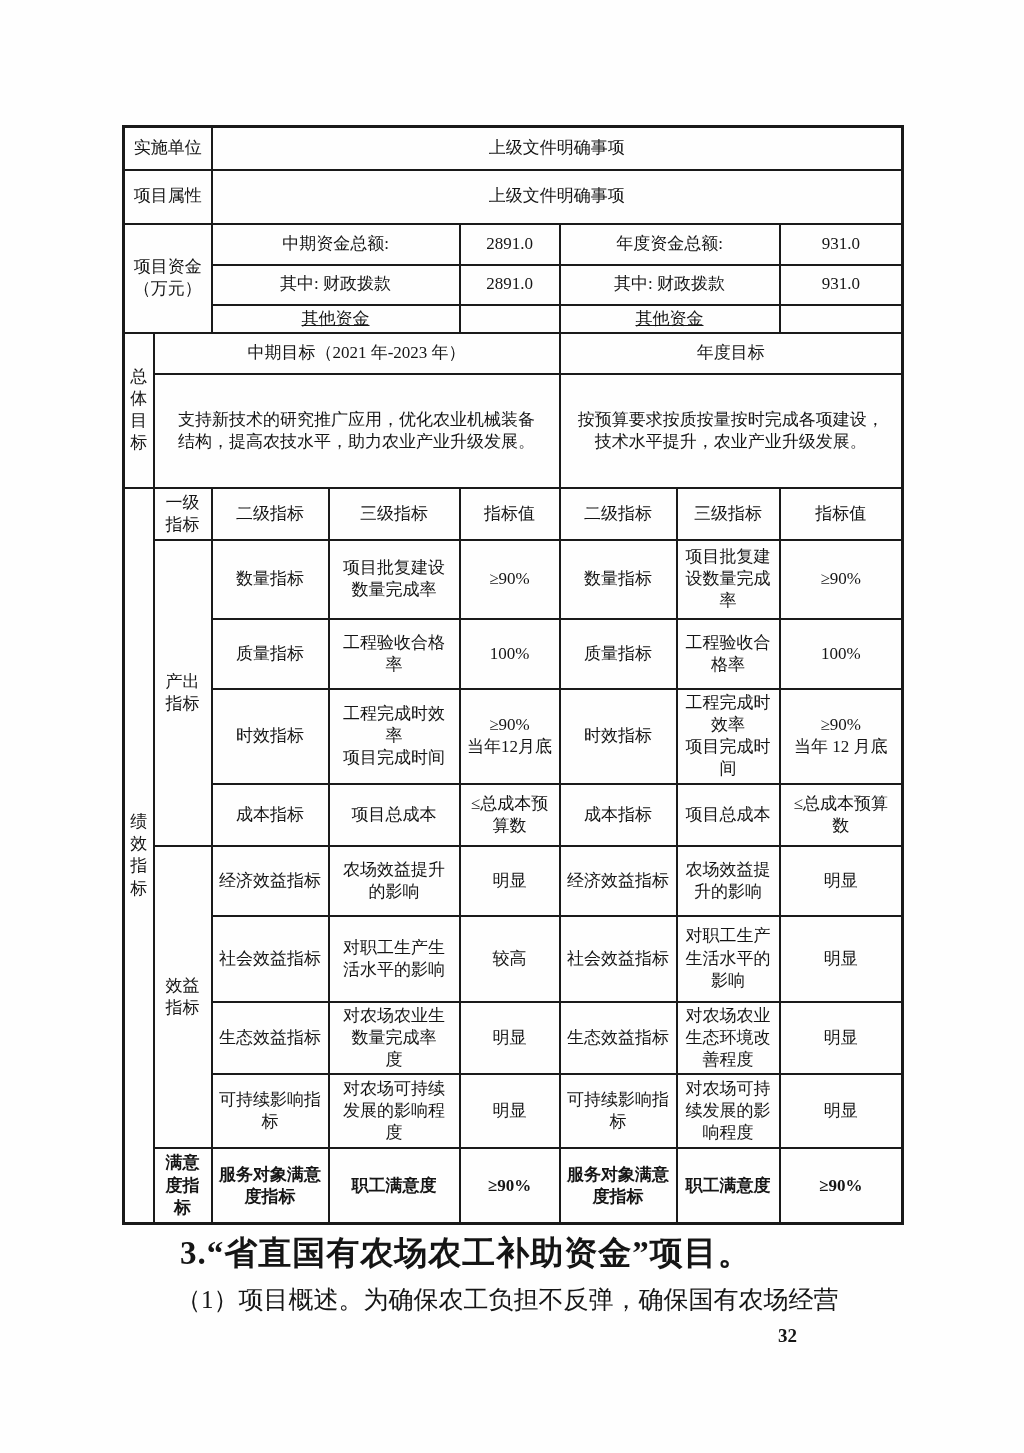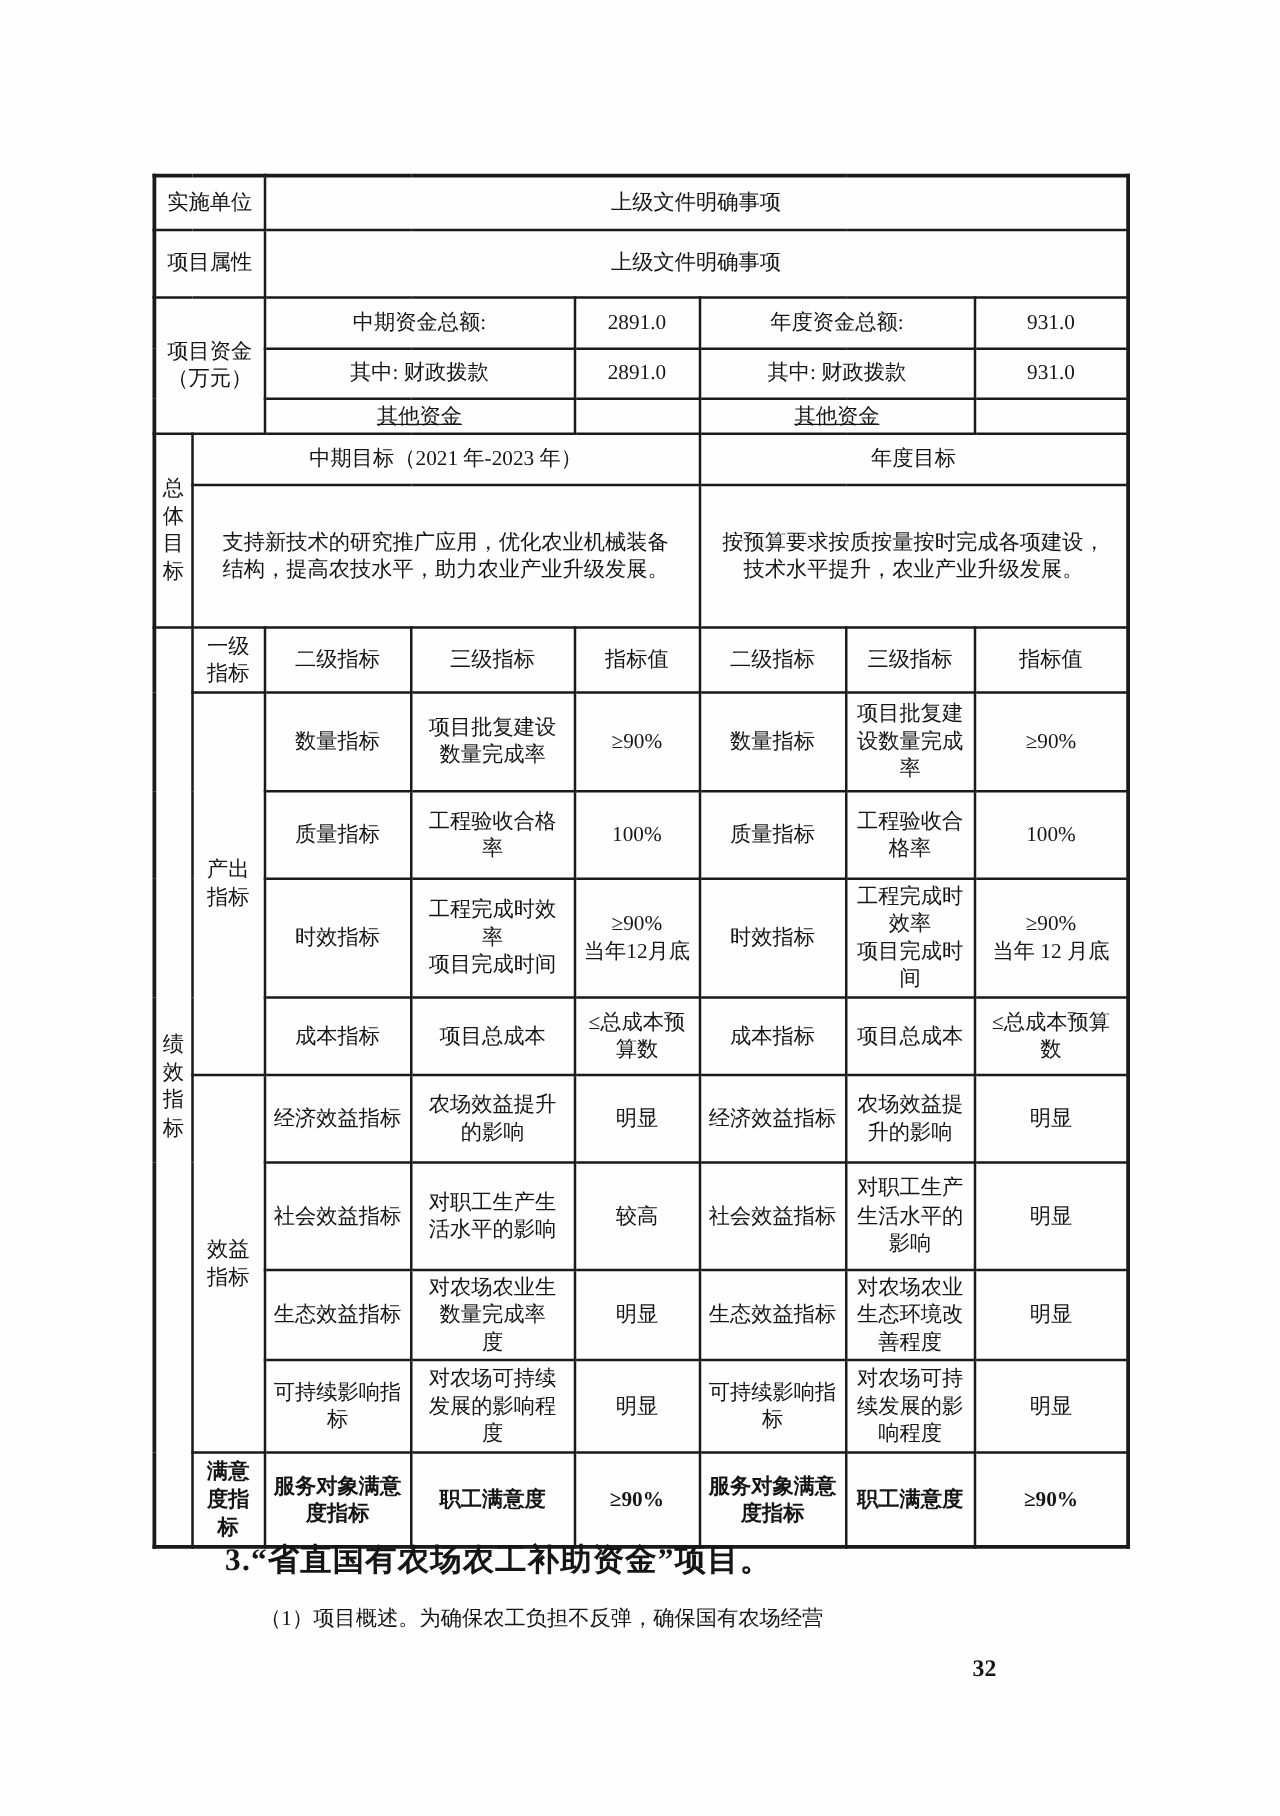--- a/index.html
+++ b/index.html
@@ -1,36 +1,36 @@
 <!DOCTYPE html>
 <html><head>
 <meta charset="utf-8">
 <style>
   html,body{margin:0;padding:0;background:#ededed;}
   .page{position:relative;width:1024px;height:1453px;background:#fefefe;
         outline:1px solid #b9b9b9;overflow:hidden;
         font-family:"Liberation Serif","DejaVu Serif",serif;color:#151515;}
-  table.doc{position:absolute;left:122px;top:139px;width:779px;
+  table.doc{position:absolute;left:122px;top:125px;width:779px;
         border-collapse:collapse;table-layout:fixed;border:3px solid #1a1a1a;}
   table.doc td{border:2px solid #1a1a1a;font-size:17px;line-height:1.3;
         text-align:center;vertical-align:middle;padding:2px 4px;
         white-space:pre-line;overflow:hidden;}
   td.lft{text-align:left;padding-left:7px;}
   td.val{text-align:right;padding-right:8px;}
   td.goaltxt{text-align:left;padding:4px 8px;}
   td.l3{text-align:left;padding-left:6px;}
   tr.r1{height:43px;}  tr.r2{height:54px;}  tr.r3{height:41px;}
   tr.r4{height:40px;}  tr.r5{height:26px;text-decoration:underline;}  tr.r6{height:41px;}
   tr.r7{height:114px;} tr.r8{height:52px;}  tr.r9{height:79px;}
   tr.r10{height:70px;} tr.r11{height:95px;} tr.r12{height:62px;}
   tr.r13{height:70px;} tr.r14{height:86px;} tr.r15{height:66px;}
   tr.r16{height:74px;} tr.r17{height:76px;font-weight:bold;}
-  .h3{position:absolute;left:180px;top:1231px;font-size:25px;font-weight:bold;
+  .h3{position:absolute;left:180px;top:1231px;font-size:33px;font-weight:bold;
       letter-spacing:1px;white-space:pre;}
-  .para{position:absolute;left:208px;top:1283px;font-size:17px;white-space:pre;}
+  .para{position:absolute;left:176px;top:1283px;font-size:25px;white-space:pre;}
   .pnum{position:absolute;left:778px;top:1325px;font-size:19px;font-weight:bold;}
 </style>
 </head>
 <body>
 
 <div class="page">
 
   <table class="doc">
     <colgroup>
       <col style="width:30px">

